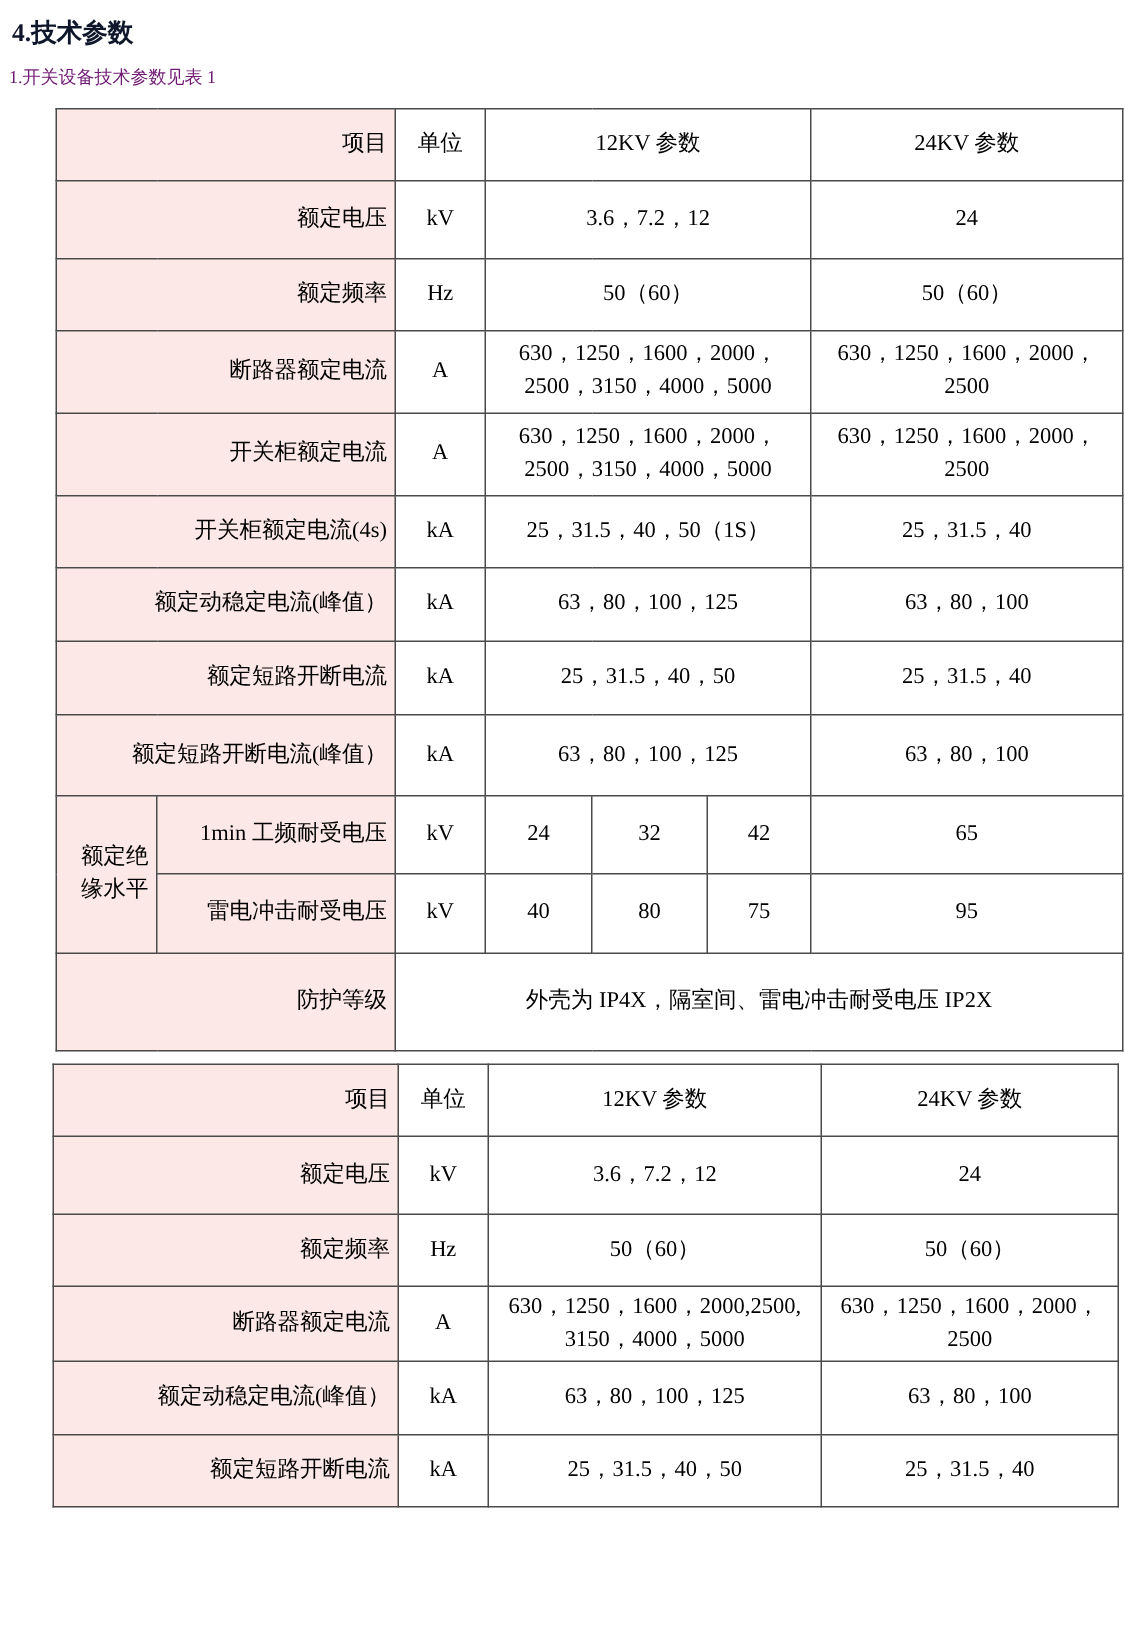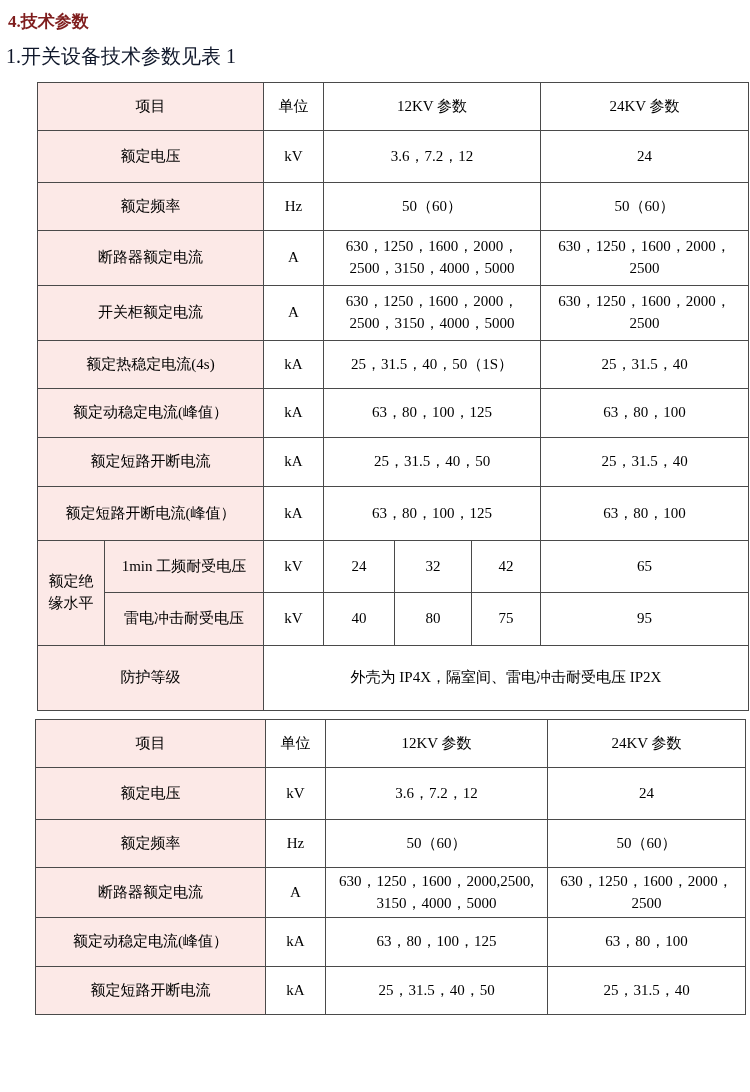--- a/index.html
+++ b/index.html
@@ -10,46 +10,46 @@
     font-family: "Liberation Serif", "DejaVu Serif", serif;
     color: #000000;
     overflow: hidden;
   }
   .page { position: relative; width: 750px; height: 1092px; }
 
   .doc-title {
     margin: 10px 0 0 8px;
     font-size: 17px;
     font-weight: bold;
-    color: #7f1d1d;
+    color: #0f172a;
   }
   .caption {
     margin: 10px 0 0 6px;
-    font-size: 20px;
-    color: #0f172a;
+    font-size: 12px;
+    color: #701a75;
   }
   .caption.second { margin: 28px 0 0 14px; }
 
   table {
     border-collapse: collapse;
     table-layout: fixed;
   }
   #t1 { margin: 12px 0 0 37px; width: 711px; }
   #t2 { margin: 8px 0 0 35px; width: 710px; }
 
   th, td {
     border: 1px solid #4a4a4a;
     text-align: center;
     vertical-align: middle;
     font-size: 15px;
     font-weight: normal;
     padding: 2px 5px;
     line-height: 1.45;
   }
-  .lab { background: #fce9e7; }
+  .lab { background: #fce9e7; text-align: right; }
   .pre { white-space: pre-line; }
 </style>
 </head>
 <body>
 
 <div class="page">
 
   <div class="doc-title">4.技术参数</div>
   <div class="caption">1.开关设备技术参数见表 1</div>
 
@@ -92,21 +92,21 @@
     </tr>
     <tr style="height:55px">
       <td colspan="2" class="lab">开关柜额定电流</td>
       <td>A</td>
       <td colspan="3" class="pre">630，1250，1600，2000，
 2500，3150，4000，5000</td>
       <td class="pre">630，1250，1600，2000，
 2500</td>
     </tr>
     <tr style="height:48px">
-      <td colspan="2" class="lab">额定热稳定电流(4s)</td>
+      <td colspan="2" class="lab">开关柜额定电流(4s)</td>
       <td>kA</td>
       <td colspan="3">25，31.5，40，50（1S）</td>
       <td>25，31.5，40</td>
     </tr>
     <tr style="height:49px">
       <td colspan="2" class="lab">额定动稳定电流(峰值）</td>
       <td>kA</td>
       <td colspan="3">63，80，100，125</td>
       <td>63，80，100</td>
     </tr>

